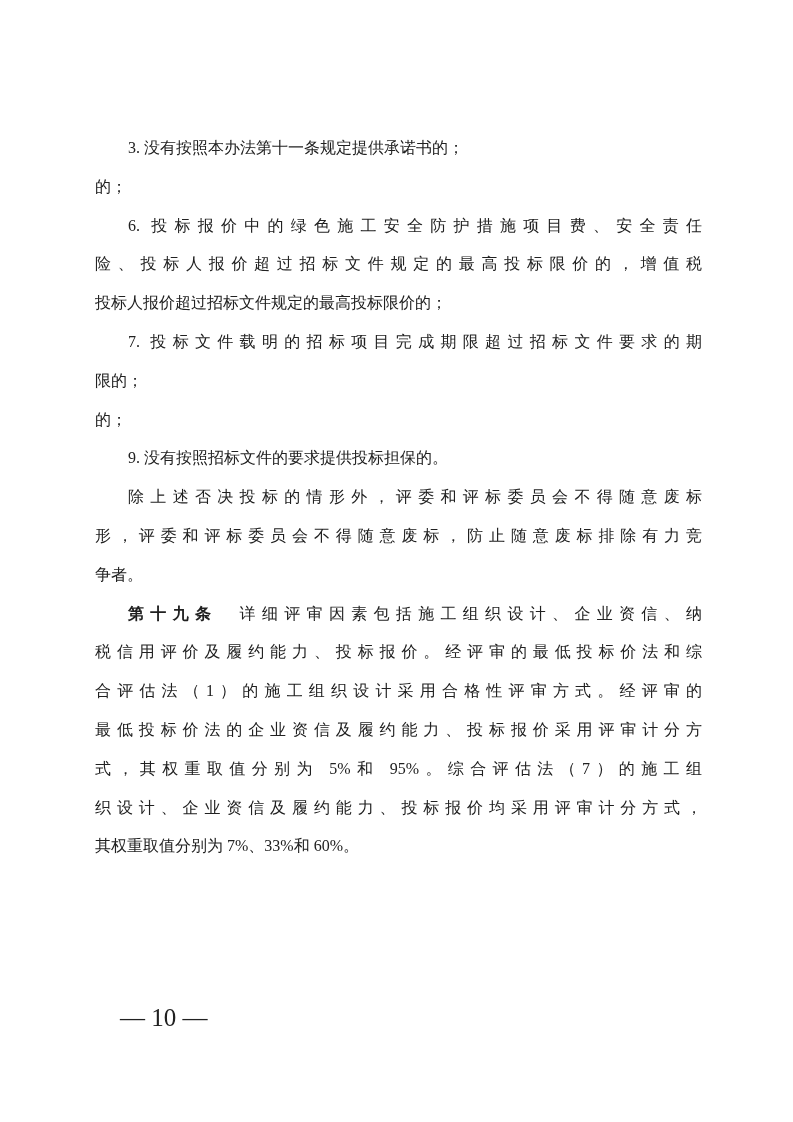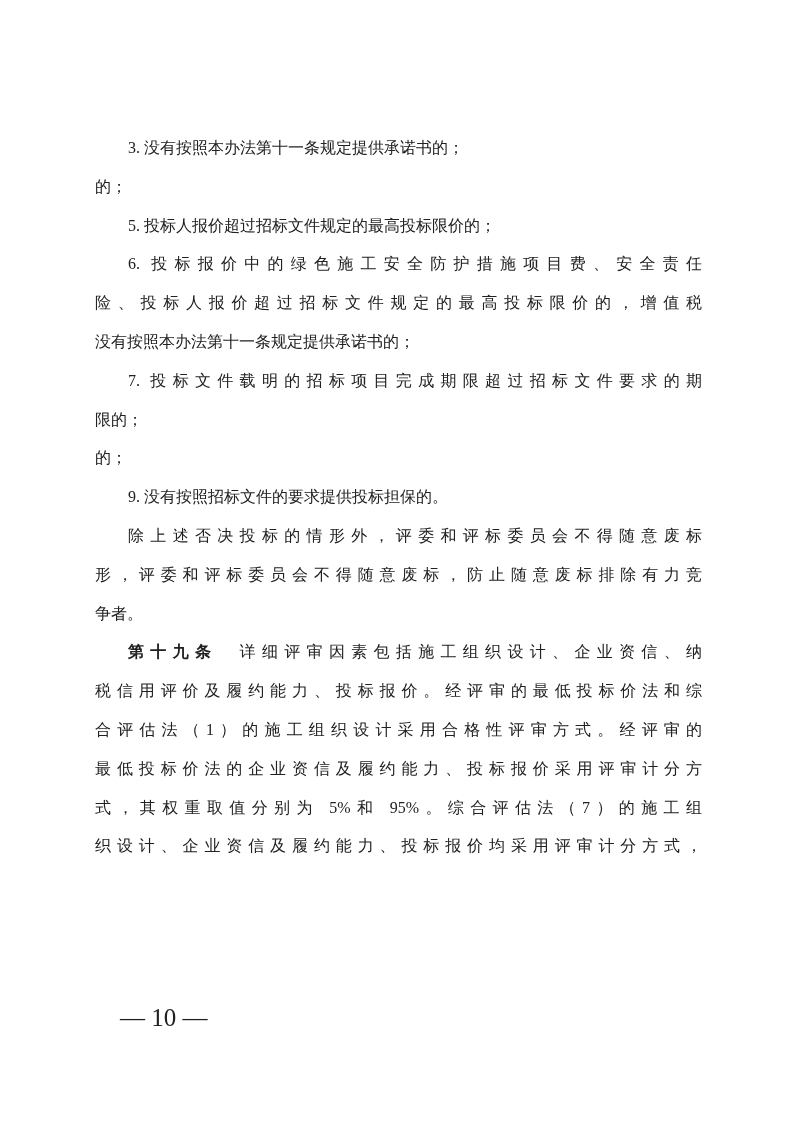--- a/index.html
+++ b/index.html
@@ -53,32 +53,32 @@
     white-space: pre;
   }
 </style>
 </head>
 <body>
 
 <div class="page">
   <div class="doc-body">
       <div class="line ind">3. 没有按照本办法第十一条规定提供承诺书的；</div>
       <div class="line">的；</div>
-      <div class="line ind">5. 投标人报价超过招标文件规定的最高投标限价的；</div>
       <div class="line j ind">6. 投标报价中的绿色施工安全防护措施项目费、安全责任</div>
       <div class="line j">险、投标人报价超过招标文件规定的最高投标限价的，增值税</div>
-      <div class="line">没有按照本办法第十一条规定提供承诺书的；</div>
+      <div class="line">投标人报价超过招标文件规定的最高投标限价的；</div>
       <div class="line j ind">7. 投标文件载明的招标项目完成期限超过招标文件要求的期</div>
       <div class="line">限的；</div>
       <div class="line">的；</div>
       <div class="line ind">9. 没有按照招标文件的要求提供投标担保的。</div>
       <div class="line j ind">除上述否决投标的情形外，评委和评标委员会不得随意废标</div>
       <div class="line j">形，评委和评标委员会不得随意废标，防止随意废标排除有力竞</div>
       <div class="line">争者。</div>
       <div class="line j ind"><b>第十九条</b>　详细评审因素包括施工组织设计、企业资信、纳</div>
       <div class="line j">税信用评价及履约能力、投标报价。经评审的最低投标价法和综</div>
       <div class="line j">合评估法（1）的施工组织设计采用合格性评审方式。经评审的</div>
       <div class="line j">最低投标价法的企业资信及履约能力、投标报价采用评审计分方</div>
       <div class="line j">式，其权重取值分别为 5%和 95%。综合评估法（7）的施工组</div>
       <div class="line j">织设计、企业资信及履约能力、投标报价均采用评审计分方式，</div>
+      <div class="line">其权重取值分别为 7%、33%和 60%。</div>
     </div>
   <div class="page-number">— 10 —</div>
 </div>
 
 </body></html>

